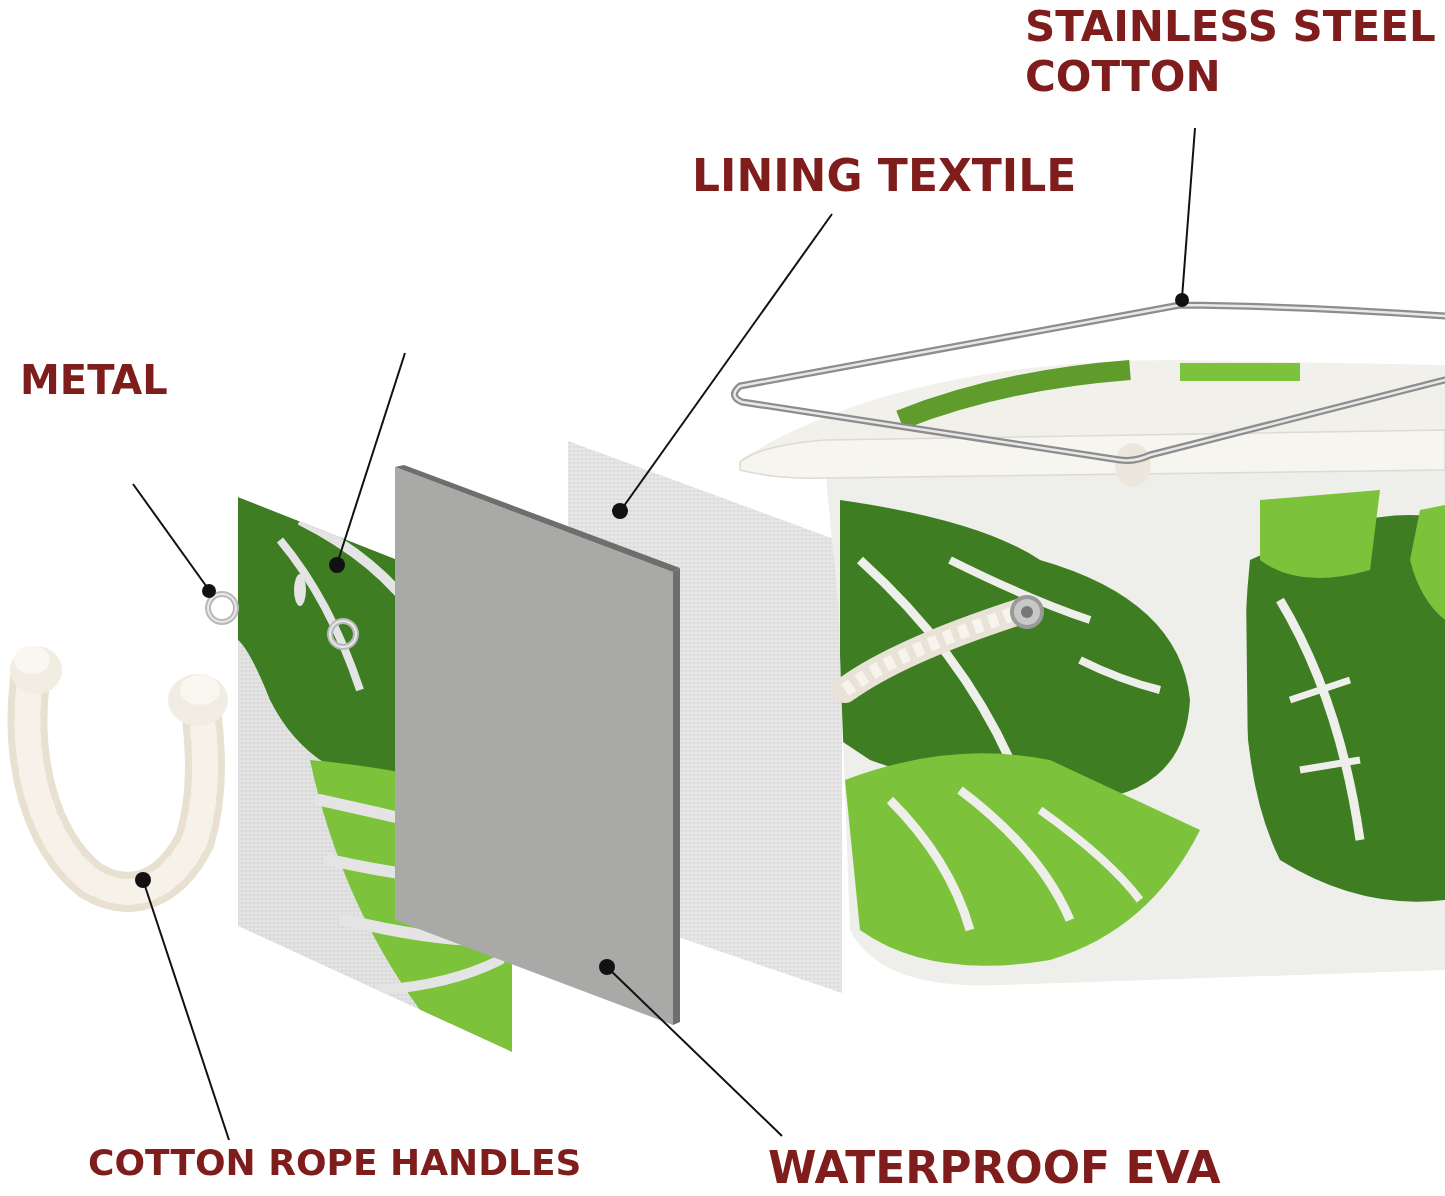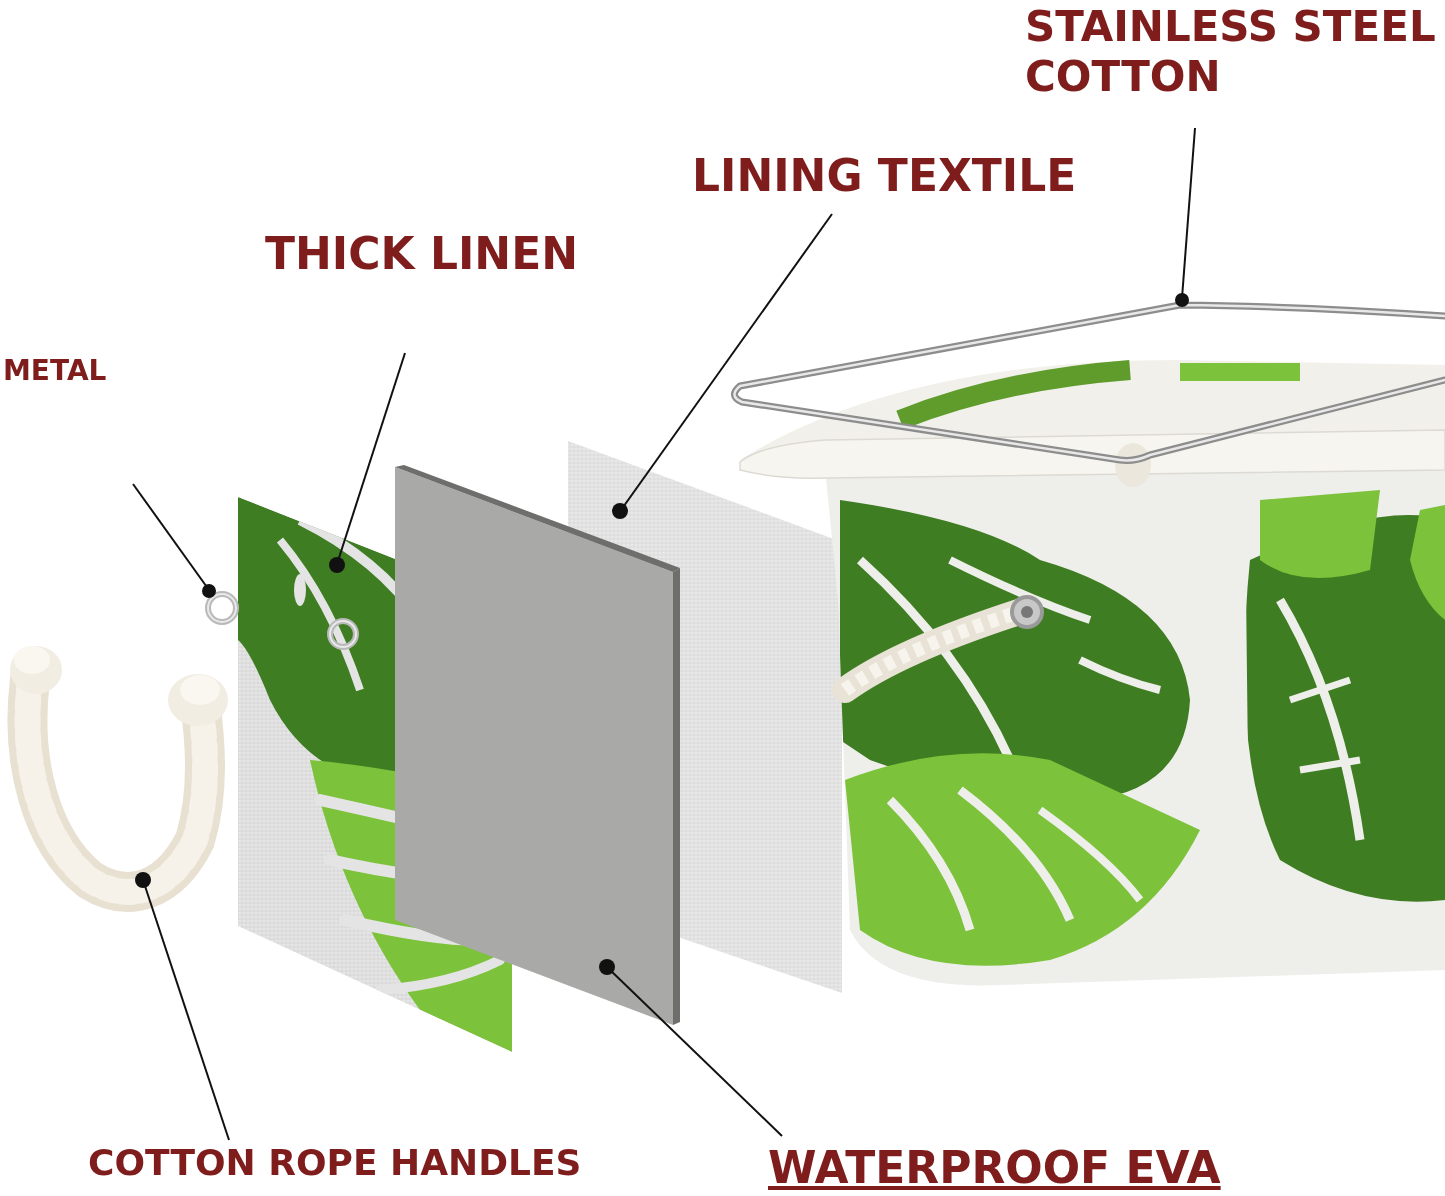--- a/index.html
+++ b/index.html
@@ -157,26 +157,25 @@
 <div class="label" style="left:1025px; top:2px; width:385px; font-size:42px;">
   <span class="line">STAINLESS STEEL</span>
   <span class="line">COTTON</span>
 </div>
 
 <div class="label" style="left:645px; top:150px; width:395px; font-size:44px;margin-left:47px;">
   <span class="line">LINING TEXTILE</span>
 </div>
 
 <div class="label" style="left:265px; top:225px; width:335px; font-size:44px; line-height:1.33;">
-  <span class="line">THICK LINEN</span>
 </div>
 
-<div class="label" style="left:3px; top:350px; width:282px; font-size:28px; line-height:1.5;">
+<div class="label" style="left:20px; top:350px; width:282px; font-size:40px; line-height:1.5;">
   <span class="line">METAL</span>
 </div>
 
 <div class="label" style="left:88px; top:1142px; width:575px; font-size:36px;">
   <span class="line">COTTON ROPE HANDLES</span>
 </div>
 
-<div class="label" style="left:768px; top:1142px; width:505px; font-size:44px;text-decoration:underline;">
+<div class="label" style="left:768px; top:1142px; width:505px; font-size:44px;">
   <span class="line">WATERPROOF EVA</span>
 </div>
 
 </body></html>

